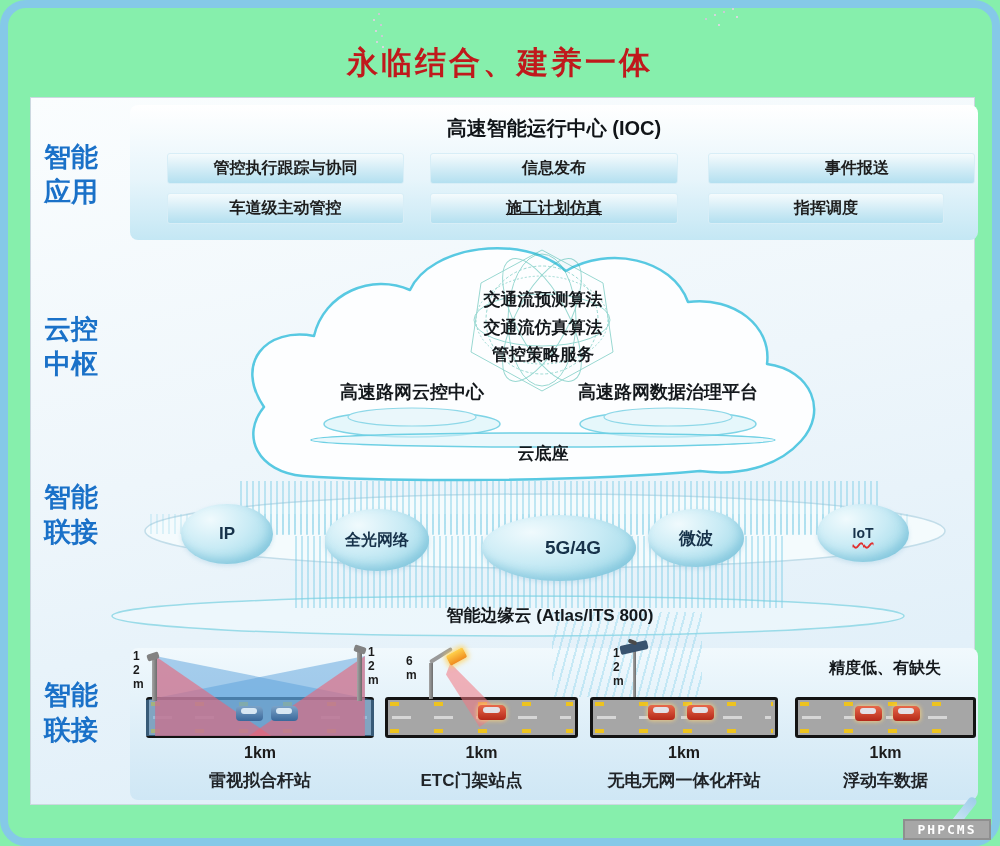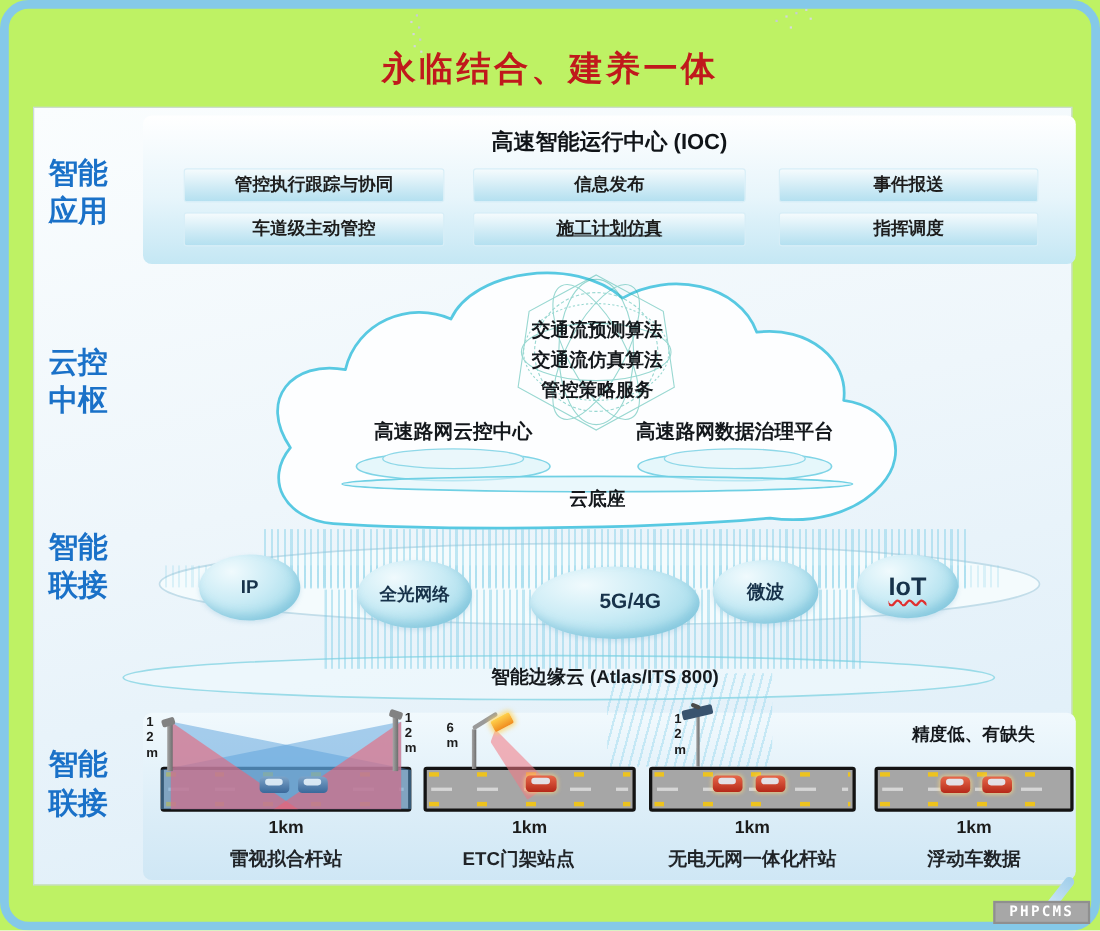--- a/index.html
+++ b/index.html
@@ -1,16 +1,16 @@
 <!DOCTYPE html>
 <html><head>
 <meta charset="utf-8">
 <style>
   html,body{margin:0;padding:0;background:#fff;}
-  .frame{position:relative;width:1000px;height:846px;background:#bef264;overflow:hidden;
+  .frame{position:relative;width:1000px;height:846px;background:#86efac;overflow:hidden;
          font-family:"Liberation Sans","DejaVu Sans",sans-serif;}
   .frame-border{position:absolute;inset:0;border:8px solid #85c9e8;border-radius:26px;
                 pointer-events:none;z-index:40;}
   .title{position:absolute;left:0;top:42px;width:100%;text-align:center;color:#c0191c;
          font-size:31px;font-weight:700;letter-spacing:3px;z-index:6;}
   .panel{position:absolute;left:30px;top:97px;width:943px;height:706px;z-index:1;
          background:linear-gradient(168deg,#fafdfe 0%,#eef6fb 45%,#dcedf8 100%);
          border:1px solid #ccd8e0;}
   .layer-label{position:absolute;left:44px;width:60px;color:#1a71c8;font-weight:700;
                font-size:27px;line-height:1.28;word-break:break-all;z-index:6;}
@@ -89,21 +89,21 @@
 
   <div class="layer-label" style="top:140px;">智能应用</div>
   <div class="layer-label" style="top:312px;">云控中枢</div>
   <div class="layer-label" style="top:480px;">智能联接</div>
   <div class="layer-label" style="top:678px;">智能联接</div>
 
   <div class="ioc-band">
     <div class="ioc-title">高速智能运行中心 (IOC)</div>
     <div class="ioc-btn" style="left:37px;top:48px;width:235px;">管控执行跟踪与协同</div>
     <div class="ioc-btn" style="left:300px;top:48px;width:246px;">信息发布</div>
-    <div class="ioc-btn" style="left:578px;top:48px;width:234px;">事件报送</div>
+    <div class="ioc-btn" style="left:578px;top:48px;width:234px;padding-left:31px;">事件报送</div>
     <div class="ioc-btn" style="left:37px;top:88px;width:235px;">车道级主动管控</div>
     <div class="ioc-btn" style="left:300px;top:88px;width:246px;text-decoration:underline;">施工计划仿真</div>
     <div class="ioc-btn" style="left:578px;top:88px;width:234px;">指挥调度</div>
   </div>
 
   <svg class="diagram-svg" width="1000" height="846" viewBox="0 0 1000 846">
 
     <ellipse cx="545" cy="531" rx="400" ry="37" fill="#f4fbfd" stroke="#c2dde9" stroke-width="1.5"></ellipse>
 
     <ellipse cx="508" cy="616" rx="396" ry="20" fill="rgba(240,250,253,.55)" stroke="#9adbe8" stroke-width="1.5"></ellipse>
@@ -145,21 +145,21 @@
   <div class="ctext" style="left:438px;top:316px;width:210px;font-size:17px;">交通流仿真算法</div>
   <div class="ctext" style="left:438px;top:343px;width:210px;font-size:17px;text-align:center;">管控策略服务</div>
   <div class="ctext" style="left:312px;top:380px;width:200px;font-size:18px;">高速路网云控中心</div>
   <div class="ctext" style="left:553px;top:380px;width:230px;font-size:18px;">高速路网数据治理平台</div>
   <div class="ctext" style="left:473px;top:442px;width:140px;font-size:17px;">云底座</div>
 
   <div class="bubble" style="left:181px;top:504px;width:92px;height:60px;font-size:17px;">IP</div>
   <div class="bubble" style="left:325px;top:509px;width:104px;height:62px;font-size:16px;">全光网络</div>
   <div class="bubble" style="left:482px;top:515px;width:126px;height:66px;font-size:19px;padding-left:28px;">5G/4G</div>
   <div class="bubble" style="left:648px;top:509px;width:96px;height:58px;font-size:17px;">微波</div>
-  <div class="bubble" style="left:779px;top:504px;width:92px;height:58px;font-size:23px;">
+  <div class="bubble" style="left:817px;top:504px;width:92px;height:58px;font-size:14px;">
       <span class="wavy">IoT</span>
     </div>
 
   <div class="ctext" style="left:350px;top:604px;width:400px;font-size:17px;z-index:5;">智能边缘云 (Atlas/ITS 800)</div>
 
   <div class="pband"></div>
 
   <div class="station">
     <div class="hlabel" style="left:133px;top:650px;">12 m</div>
     <div class="hlabel" style="left:368px;top:646px;">12 m</div>

